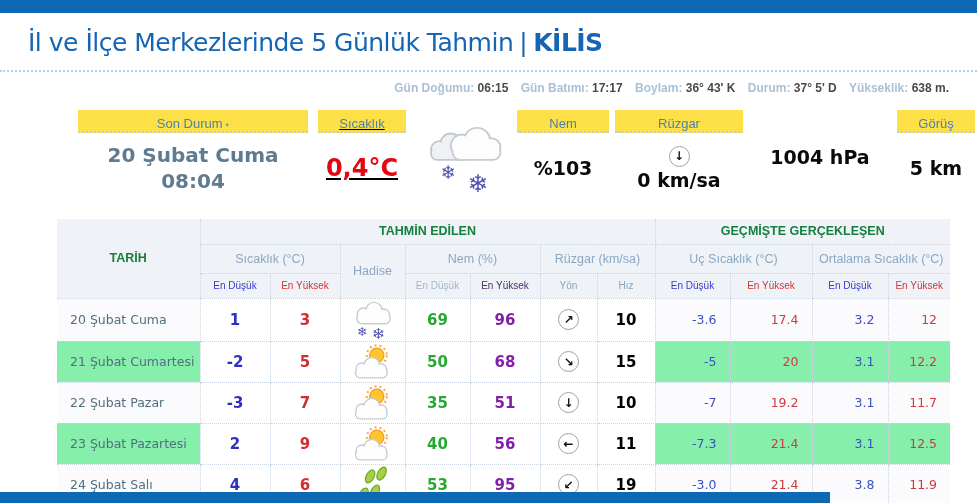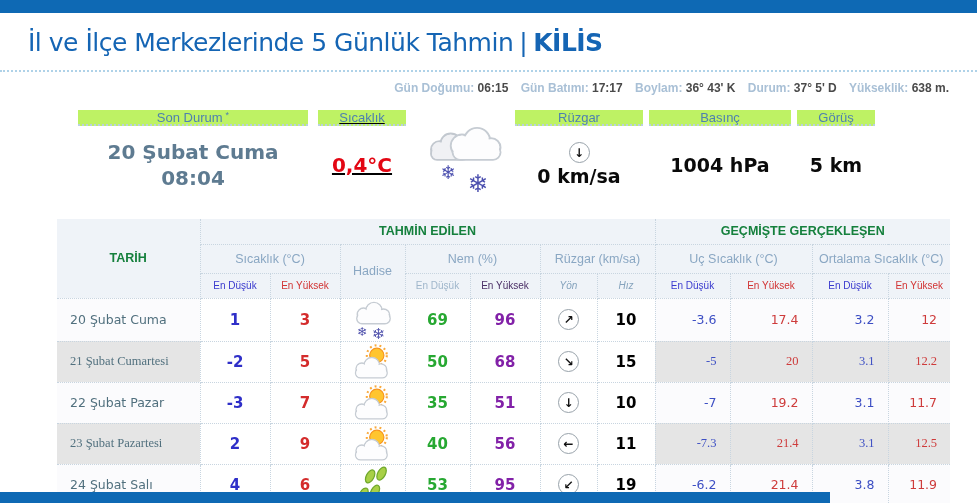--- a/index.html
+++ b/index.html
@@ -14,58 +14,58 @@
   .title-wrap .sep { margin:0 6px; font-weight:400; }
   .title-wrap .city { font-weight:700; }
 
   .geo { text-align:right; padding:9px 28px 0 0; font-size:12px; font-weight:700;
     font-family:"Liberation Sans",sans-serif; }
   .geo .lbl { color:#A9C0D6; }
   .geo .val { color:#4A4A4A; margin-right:9px; }
 
   .current { margin:15px 0 0 78px; display:flex; height:93px; }
   .panel { display:flex; flex-direction:column; }
-  .ph { height:16px; background:#bef264; color:#4E80AF; font-size:13px;
-    display:flex; align-items:flex-start; justify-content:center;
+  .ph { height:23px; background:#fde047; color:#4E80AF; font-size:13px;
+    display:flex; align-items:flex-end; justify-content:center;
     border-bottom:2px dotted #BAD0E0; font-family:"Liberation Sans",sans-serif; }
   .ph sup { font-size:9px; margin-left:3px; color:#4E80AF; }
   .pv { flex:1; display:flex; align-items:center; justify-content:center; text-align:center; }
   .p-son { width:230px; }  .p-sic { width:88px; margin-left:10px;text-decoration:underline; }
   .p-ico { width:95px; margin-left:8px; justify-content:flex-start; }
   .p-nem { width:92px; margin-left:8px; } .p-ruz { width:128px; margin-left:6px; }
   .p-bas { width:142px; margin-left:6px; } .p-gor { width:78px; margin-left:6px; }
   .datetime { font-size:20px; font-weight:700; color:#5E7B91; line-height:1.3; }
-  .tempv { font-size:20px; font-weight:700; color:#E30613; }
+  .tempv { font-size:24px; font-weight:700; color:#E30613; }
   .bigv { font-size:19px; font-weight:700; color:#0A0A0A; }
   .windv { display:flex; flex-direction:column; align-items:center; gap:2px; }
 
   .dir-circle { width:21px; height:21px; border:1px solid #98A2AA; border-radius:50%;
     display:inline-flex; align-items:center; justify-content:center;
     font-size:12px; font-weight:700; color:#111; background:#fff; }
 
   table.fc { margin:16px 0 0 57px; width:893px; border-collapse:collapse; border-style:hidden;
     table-layout:fixed; }
   table.fc th, table.fc td { border:1px dotted #C8D5E0; text-align:center; }
   thead th { background:#EFF3F8; font-family:"Liberation Sans",sans-serif; }
   tr.h1 th { color:#15803d; font-size:12.5px; font-weight:700; height:25px; }
   tr.h2 th { color:#8AA7C3; font-size:12.5px; font-weight:400; height:29px; }
   tr.h3 th { font-size:10px; font-weight:400; height:25px; }
   th.th-tarih { color:#3A6F9F; font-weight:700; font-size:13px;margin-left:9px; }
   th.th-hadise { color:#8AA7C3; font-weight:400; font-size:12.5px; }
   .min-b { color:#3A3ACE; } .max-r { color:#D23434; }
   .min-l { color:#9FB6CB; } .max-p { color:#4B2F66; font-weight:700; }
-  .yon { color:#85A3BD;font-style:italic; }
+  .yon { color:#85A3BD; }
 
   tbody td { height:39px; background:#fff; }
   .td-date { text-align:left !important; padding-left:13px; color:#51707E; font-size:12.5px;
     background:#FBFBFD; }
   .td-pmin, .td-pmax { text-align:right !important; padding-right:13px; font-size:12.5px;
     background:#FBFBFD; }
   .td-pmin { color:#3D4FC4; } .td-pmax { color:#CE3B3B; }
-  tr.alt .td-date, tr.alt .td-pmin, tr.alt .td-pmax { background:#e5e5e5;font-family:Liberation Serif, serif; }
+  tr.alt .td-date, tr.alt .td-pmin, tr.alt .td-pmax { background:#86efac; }
   .td-tmin, .td-tmax, .td-hmin, .td-hmax, .td-spd { font-size:15px; font-weight:700; }
   .td-tmin { color:#2F2FC8; } .td-tmax { color:#D42C2C; }
   .td-hmin { color:#27A832; } .td-hmax { color:#8221A8; }
   .td-spd { color:#000; }
   .td-icon { padding:0; overflow:visible; }
   .wicon svg { display:block; margin:0 auto; }
   .wicon.big svg { margin-top:2px; }
 </style>
 </head>
 <body>
@@ -131,33 +131,36 @@
               <circle cx="66" cy="24" r="12.6"></circle>
               <circle cx="81" cy="31" r="8.6"></circle>
               <rect x="41.4" y="29.4" width="48.2" height="13.2" rx="6.6"></rect>
             </g>
             <text x="27" y="64" font-size="20" fill="#4B4FAE">❄</text>
             <text x="56" y="78" font-size="26" fill="#4B4FAE">❄</text>
           </svg>
         </span>
       </div>
   </div>
+  <div class="panel p-nem">
+    <div class="ph">Nem</div>
+    <div class="pv bigv">%103</div>
+  </div>
   <div class="panel p-ruz">
     <div class="ph">Rüzgar</div>
     <div class="pv">
       <div class="windv">
         <span class="dir-circle">
             <span>↓</span>
           </span>
         <div class="bigv">0 km/sa</div>
       </div>
     </div>
   </div>
   <div class="panel p-bas">
-    <div class="ph">Basınç</div>
     <div class="pv bigv">1004 hPa</div>
   </div>
   <div class="panel p-gor">
     <div class="ph">Görüş</div>
     <div class="pv bigv">5 km</div>
   </div>
 </div>
 
 <table class="fc">
   <colgroup>
@@ -343,21 +346,21 @@
                 <ellipse cx="12" cy="31" rx="4" ry="7.4" transform="rotate(28 12 31)"></ellipse>
                 <ellipse cx="24" cy="28" rx="4" ry="7.4" transform="rotate(28 24 28)"></ellipse>
               </g>
             </svg></span></td>
       <td class="td-hmin">53</td>
       <td class="td-hmax">95</td>
       <td class="td-dir"><span class="dir-circle">
             <span>↙</span>
           </span></td>
       <td class="td-spd">19</td>
-      <td class="td-pmin">-6.2</td>
+      <td class="td-pmin">-3.0</td>
       <td class="td-pmax">21.4</td>
       <td class="td-pmin">3.8</td>
       <td class="td-pmax">11.9</td>
     </tr>
   </tbody>
 </table>
 
 <div class="bottombar"></div>
 
 </body></html>

